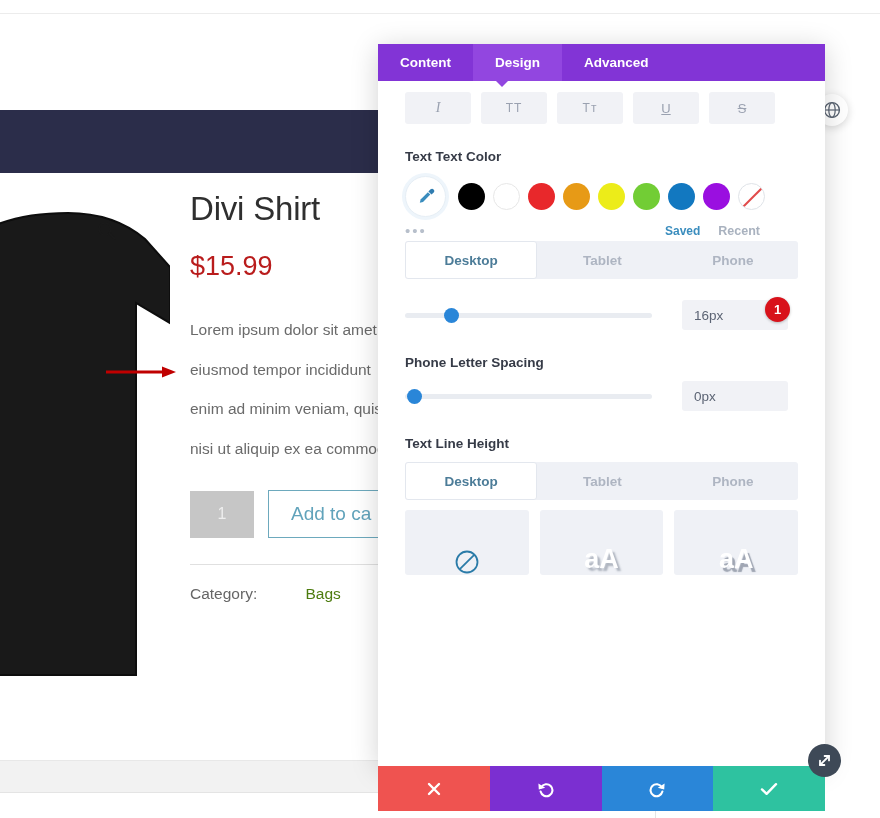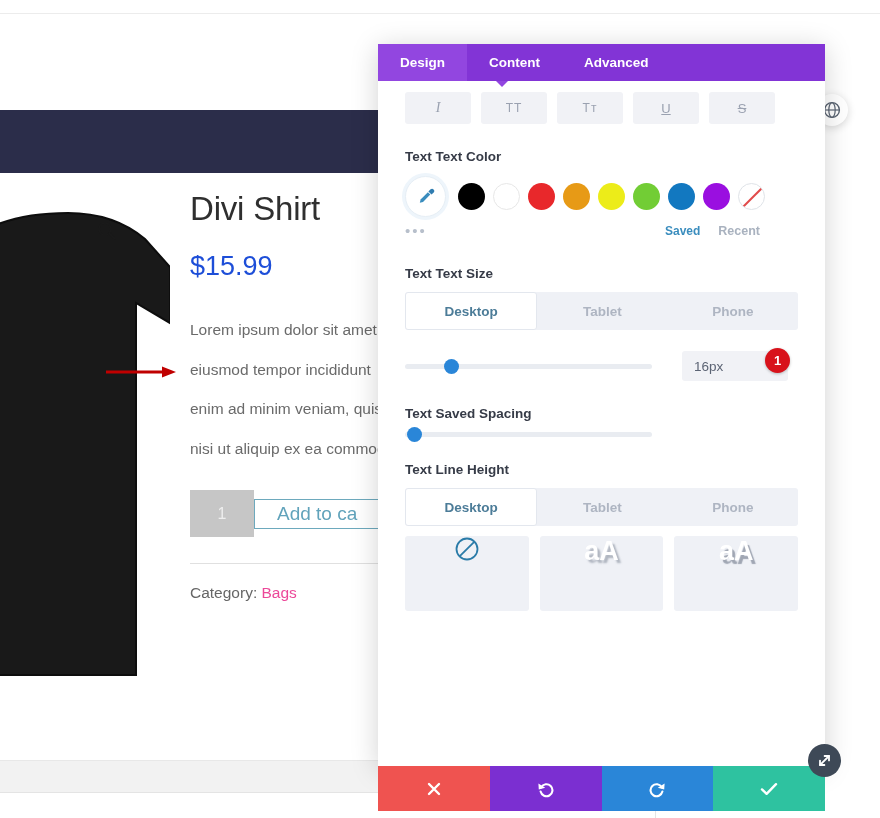--- a/index.html
+++ b/index.html
@@ -21,29 +21,29 @@
 
   
   .product-photo { position:absolute; left:0px; top:195px; width:175px; height:505px; overflow:hidden; }
   .shirt { position:absolute; left:-60px; top:10px; width:230px; height:480px; }
   .zoom-glass { position:absolute; left:97px; top:221px; width:20px; height:20px; }
 
   .red-arrow { position:absolute; left:106px; top:366px; width:70px; height:12px; }
 
   .product-info { position:absolute; left:190px; top:190px; width:300px; }
   .product-title { font-size:33px; color:#2f2f2f; font-weight:400; letter-spacing:-.2px; }
-  .product-price { font-size:27px; color:#1d4ed8; margin-top:23px; font-weight:400; }
+  .product-price { font-size:27px; color:#b91c1c; margin-top:23px; font-weight:400; }
   .product-desc { margin-top:28px; font-size:15.5px; line-height:2.55; color:#6a6a6a; width:330px; white-space:nowrap; overflow:hidden; }
   .cart-row { margin-top:22px; display:flex; align-items:center; }
   .qty-box { width:64px; height:47px; background:#c6c6c6; display:flex; align-items:center; justify-content:center; color:#eee; font-size:16px; }
-  .add-cart-btn { height:30px; min-width:160px; border:1px solid #6da9bd; color:#61a3bb;
+  .add-cart-btn { margin-left:14px; height:48px; min-width:160px; border:1px solid #6da9bd; color:#61a3bb;
                   display:flex; align-items:center; padding:0 22px; font-size:19px; background:#fff; white-space:nowrap;}
   .cat-hr { margin-top:26px; width:300px; height:1px; background:#e0e0e0; }
   .cat-line { margin-top:20px; font-size:15.5px; color:#666; }
-  .cat-line a { color:#ec4899; text-decoration:none; }
+  .cat-line a { color:#4d7c0f; text-decoration:none;margin-left:44px; }
 
   
   .modal { position:absolute; left:378px; top:44px; width:447px; height:722px; background:#fff;
            box-shadow:0 4px 26px rgba(0,0,0,.18); }
   .modal-header { height:53px; background:#7b2fd1; display:flex; align-items:center; padding:0 22px; position:relative; }
   .modal-title { color:#fff; font-size:16.5px; font-weight:bold; letter-spacing:.1px; }
   .hdr-icons { position:absolute; right:18px; top:0; height:53px; display:flex; align-items:center; gap:21px; }
   .hdr-icons .ic { width:18px; height:18px; display:flex; align-items:center; justify-content:center; cursor:pointer; }
 
   .tabs { height:37px; background:#8234d6; display:flex; }
@@ -82,21 +82,21 @@
   .slider { position:relative; width:247px; height:5px; background:#e9ecf1; border-radius:3px; }
   .knob { position:absolute; top:-5px; width:15px; height:15px; border-radius:50%; background:#2a86d8; }
   .val-wrap { position:relative; margin-left:30px; }
   .val-input { width:106px; height:30px; background:#f1f2f6; border:none; border-radius:3px; color:#5c6474;
                font-size:13.5px; padding:8px 12px; outline:none; }
   .badge { position:absolute; top:-3px; width:25px; height:25px; border-radius:50%; background:#d8121b;
            color:#fff; font-size:13px; font-weight:bold; display:flex; align-items:center; justify-content:center;
            box-shadow:0 1px 3px rgba(0,0,0,.25); }
 
   .shadow-row { display:flex; gap:11px; margin-top:10px; }
-  .shadow-btn { flex:1; height:75px; background:#eff1f6; border-radius:3px; display:flex; align-items:flex-start;
+  .shadow-btn { flex:1; height:65px; background:#eff1f6; border-radius:3px; display:flex; align-items:flex-end;
                 justify-content:center; cursor:pointer; }
   .shadow-aa { color:#fff; font-size:27px; font-weight:bold; font-family:"Liberation Sans",sans-serif; }
   .shadow-aa.s1 { text-shadow:3px 3px 2px rgba(140,148,162,.65); }
   .shadow-aa.s2 { text-shadow:3px 4px 1px rgba(140,148,162,.8); }
 
   .modal-footer { position:absolute; left:0; top:722px; width:447px; height:45px; display:flex; }
   .foot-btn { flex:1; display:flex; align-items:center; justify-content:center; cursor:pointer; }
   .foot-btn svg { display:block; }
   .f-cancel { background:#ef5350; }
   .f-undo   { background:#7b2fd1; }
@@ -164,22 +164,22 @@
       <circle cx="9" cy="9" r="7.4" fill="none" stroke="#5a6472" stroke-width="1.4"></circle>
       <ellipse cx="9" cy="9" rx="3.2" ry="7.4" fill="none" stroke="#5a6472" stroke-width="1.2"></ellipse>
       <line x1="1.6" y1="9" x2="16.4" y2="9" stroke="#5a6472" stroke-width="1.2"></line>
     </svg>
   </div>
 
   <div class="modal">
 
 
     <div class="tabs">
+      <div class="tab">Content</div>
       <div class="tab active">Design</div>
-      <div class="tab">Content</div>
       <div class="tab">Advanced</div>
     </div>
 
     <div class="panel-body">
       <div class="panel-caret"></div>
 
       <div class="fmt-row">
         <div class="fmt-btn">
           <span style="font-style:italic;font-family:'Liberation Serif',serif;">I</span>
         </div>
@@ -216,40 +216,42 @@
         <div class="sw none"></div>
       </div>
       <div class="swatch-sub">
         <span class="dots">•••</span>
         <span class="sub-right">
           <span class="sub-saved">Saved</span>
           <span class="sub-recent">Recent</span>
         </span>
       </div>
 
-      <div class="field-label">Text Text Size</div>
       <div class="device-tabs">
         <div class="device-tab active">Desktop</div>
         <div class="device-tab">Tablet</div>
         <div class="device-tab">Phone</div>
       </div>
       <div class="slider-row">
         <div class="slider">
           <div class="knob" id="knob-size" style="left: 39.44px;"></div>
         </div>
         <div class="val-wrap">
           <input class="val-input" readonly="" value="16px" style="">
           <div class="badge" style="right:-2px">1</div>
         </div>
       </div>
 
-      <div class="field-label">Text Saved Spacing</div>
+      <div class="field-label">Phone Letter Spacing</div>
       <div class="slider-row" style="margin-top:8px">
         <div class="slider">
           <div class="knob" id="knob-ls" style="left: 2.32px;"></div>
+        </div>
+        <div class="val-wrap">
+          <input class="val-input" readonly="" value="0px" style="">
         </div>
       </div>
 
       <div class="field-label">Text Line Height</div>
       <div class="device-tabs">
         <div class="device-tab active">Desktop</div>
         <div class="device-tab">Tablet</div>
         <div class="device-tab">Phone</div>
       </div>
 

